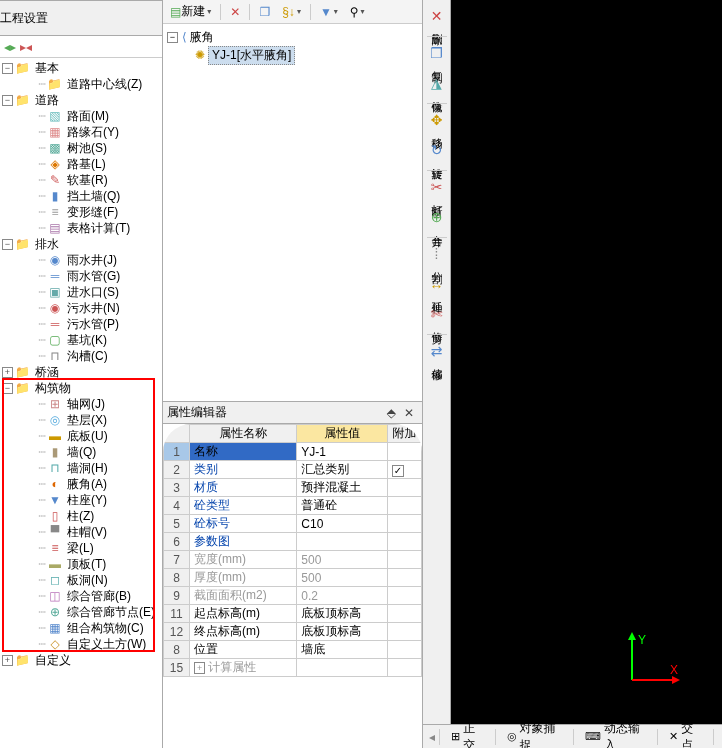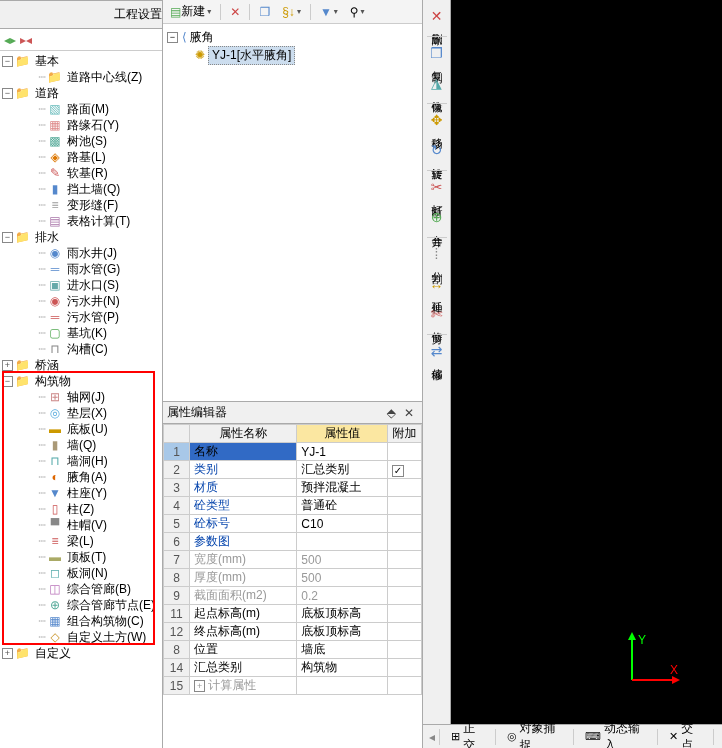--- a/index.html
+++ b/index.html
@@ -1,19 +1,19 @@
 <!DOCTYPE html>
 <html><head>
 <meta charset="utf-8">
 <style>
 * { box-sizing: border-box; margin: 0; padding: 0; font-family: "Microsoft YaHei", SimSun, sans-serif; font-size: 12px; }
 body { background: #e8e8e8; width: 722px; height: 748px; overflow: hidden; }
 .app { display: flex; height: 100%; }
 .left-panel { width: 163px; background: #fff; border-right: 1px solid #aaa; display: flex; flex-direction: column; }
-.tab-header { height: 29px; border-bottom: 1px solid #aaa; background: #f0f0f0; display: flex; align-items: center; justify-content: flex-end; border-top: 1px solid #aaa; }
+.tab-header { height: 36px; border-bottom: 1px solid #aaa; background: #f0f0f0; display: flex; align-items: center; justify-content: flex-start; border-top: 1px solid #aaa; }
 .tab-header.active { background: #fff; }
 .tree-toolbar { height: 22px; border-bottom: 1px solid #ccc; display: flex; align-items: center; padding: 0 4px; gap: 4px; }
 .tree-area { flex: 1; overflow: auto; padding: 2px 0; }
 .tree-node { display: flex; align-items: center; height: 16px; white-space: nowrap; padding-left: 2px; cursor: pointer; }
 .tree-node .exp { width: 11px; height: 11px; border: 1px solid #888; display: inline-flex; align-items: center; justify-content: center; font-size: 9px; line-height: 9px; margin-right: 2px; background: #fff; color: #555; }
 .tree-node .noexp { width: 11px; display: inline-block; margin-right: 2px; }
 .tree-node .dots { display:inline-block; width:10px; text-align:center; color:#999; }
 .tree-node .icon { width: 16px; height: 14px; display: inline-flex; align-items: center; justify-content: center; margin-right: 2px; }
 .tree-node .lbl { padding: 0 2px; }
 .folder-icon { color: #d9a441; }
@@ -21,21 +21,21 @@
 .mid-toolbar { height: 24px; border-bottom: 1px solid #ccc; display: flex; align-items: center; padding: 0 2px; gap: 2px; background: #f4f4f4; }
 .mid-toolbar .btn { display: inline-flex; align-items: center; padding: 2px 4px; border: 1px solid transparent; cursor: pointer; }
 .mid-toolbar .sep { width: 1px; height: 16px; background: #ccc; margin: 0 2px; }
 .dropdown-arrow { font-size: 8px; margin-left: 2px; color: #555; }
 .mid-tree { flex: 0 0 auto; height: 378px; border-bottom: 1px solid #aaa; padding: 4px; overflow: auto; }
 .mid-tree .tn { display: flex; align-items: center; height: 18px; }
 .mid-tree .sel { background: #cde; border: 1px dotted #888; }
 .prop-header { height: 22px; display: flex; align-items: center; border-bottom: 1px solid #aaa; padding: 0 4px; background: #f0f0f0; }
 .prop-header .spacer { flex: 1; }
 .pin-icon, .close-icon { cursor: pointer; padding: 0 4px; font-size: 12px; color: #444; }
-.prop-grid { flex: 1; overflow: auto; }
+.prop-grid { flex: 1; overflow: auto; border-radius: 28px; }
 .prop-grid table { border-collapse: collapse; width: 100%; }
 .prop-grid th, .prop-grid td { border: 1px solid #ccc; height: 18px; padding: 0 4px; text-align: left; }
 .prop-grid th { background: #f0f0f0; font-weight: normal; text-align: center; }
 .prop-grid th.val { background: #fbe7a1; }
 .prop-grid .rownum { width: 26px; text-align: center; background: #f0f0f0; color: #555; }
 .prop-grid .rownum.active { background: #a8c8e8; }
 .prop-grid tr.active td.name { background: #316ac5; color: #000000; }
 .prop-grid .blue { color: #0645ad; }
 .prop-grid .gray { color: #999; }
 .right-panel { flex: 1; display: flex; position: relative; }
@@ -418,26 +418,20 @@
               <td class="">底板顶标高</td>
               <td class="checkbox-cell"></td>
             </tr>
             <tr>
               <td class="rownum ">8</td>
               <td class="name ">位置</td>
               <td class="">墙底</td>
               <td class="checkbox-cell"></td>
             </tr>
             <tr>
-              <td class="rownum ">14</td>
-              <td class="name ">汇总类别</td>
-              <td class="">构筑物</td>
-              <td class="checkbox-cell"></td>
-            </tr>
-            <tr>
               <td class="rownum ">15</td>
               <td class="name gray"><span style="border:1px solid #888;padding:0 2px;font-size:9px;margin-right:3px">+</span>计算属性</td>
               <td class="gray"></td>
               <td class="checkbox-cell"></td>
             </tr>
           </tbody>
       </table>
     </div>
   </div>
 

